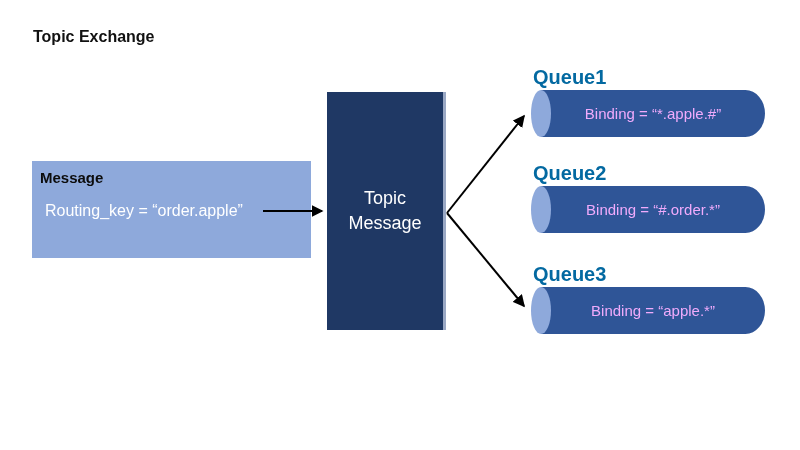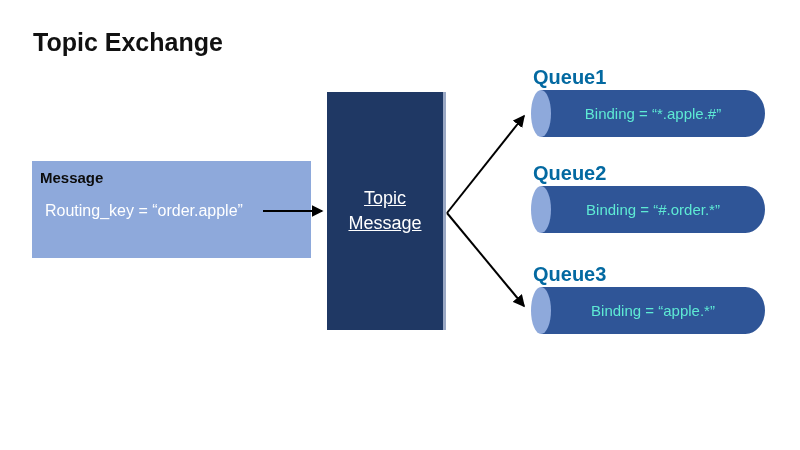--- a/index.html
+++ b/index.html
@@ -5,21 +5,21 @@
   html,body{margin:0;padding:0;background:#fff;}
   .canvas{
     position:relative;
     width:800px;height:450px;
     background:#fff;
     font-family:"Liberation Sans", sans-serif;
     overflow:hidden;
   }
   .page-title{
     position:absolute;left:33px;top:28px;
-    font-size:25px;font-weight:bold;color:#111;
+    font-size:16px;font-weight:bold;color:#111;
     letter-spacing:0px;margin:0;
   }
   
   .message-box{
     position:absolute;left:32px;top:161px;width:231px;height:97px;
     background:var(--light-blue,#8EA9DB);
     padding-left:48px;
   }
   .message-label{
     position:absolute;left:8px;top:8px;
@@ -30,21 +30,21 @@
     font-size:16px;color:#fff;white-space:nowrap;
   }
   
   .exchange-box{
     position:absolute;left:327px;top:92px;width:116px;height:238px;
     background:var(--navy,#1F3864);
     border-right:3px solid var(--edge-strip,#9AA8C4);
     display:flex;flex-direction:column;align-items:center;justify-content:center;
   }
   .exchange-line{
-    font-size:18px;color:#fff;line-height:25px;text-align:center;text-decoration:underline;
+    font-size:18px;color:#fff;line-height:25px;text-align:center;
   }
   
   .queue-group{position:absolute;left:531px;width:234px;}
   .queue-1{top:66px;}
   .queue-2{top:162px;}
   .queue-3{top:263px;}
   .queue-name{
     position:absolute;left:2px;top:0;
     font-size:20px;font-weight:bold;color:#0369a1;white-space:nowrap;
   }
@@ -55,21 +55,21 @@
     border-top-right-radius:20px 24px;
     border-bottom-right-radius:20px 24px;
     display:flex;align-items:center;justify-content:center;
   }
   .cyl-cap{
     position:absolute;left:0;top:0;width:20px;height:47px;
     background:var(--light-blue,#8EA9DB);
     border-radius:50%;
   }
   .binding-text{
-    font-size:15px;color:#5eead4;white-space:nowrap;
+    font-size:15px;color:#f0abfc;white-space:nowrap;
   }
   .arrows-layer{position:absolute;left:0;top:0;pointer-events:none;}
 </style>
 </head>
 <body>
 
 <div class="canvas">
 
   <h1 class="page-title">Topic Exchange</h1>
 

